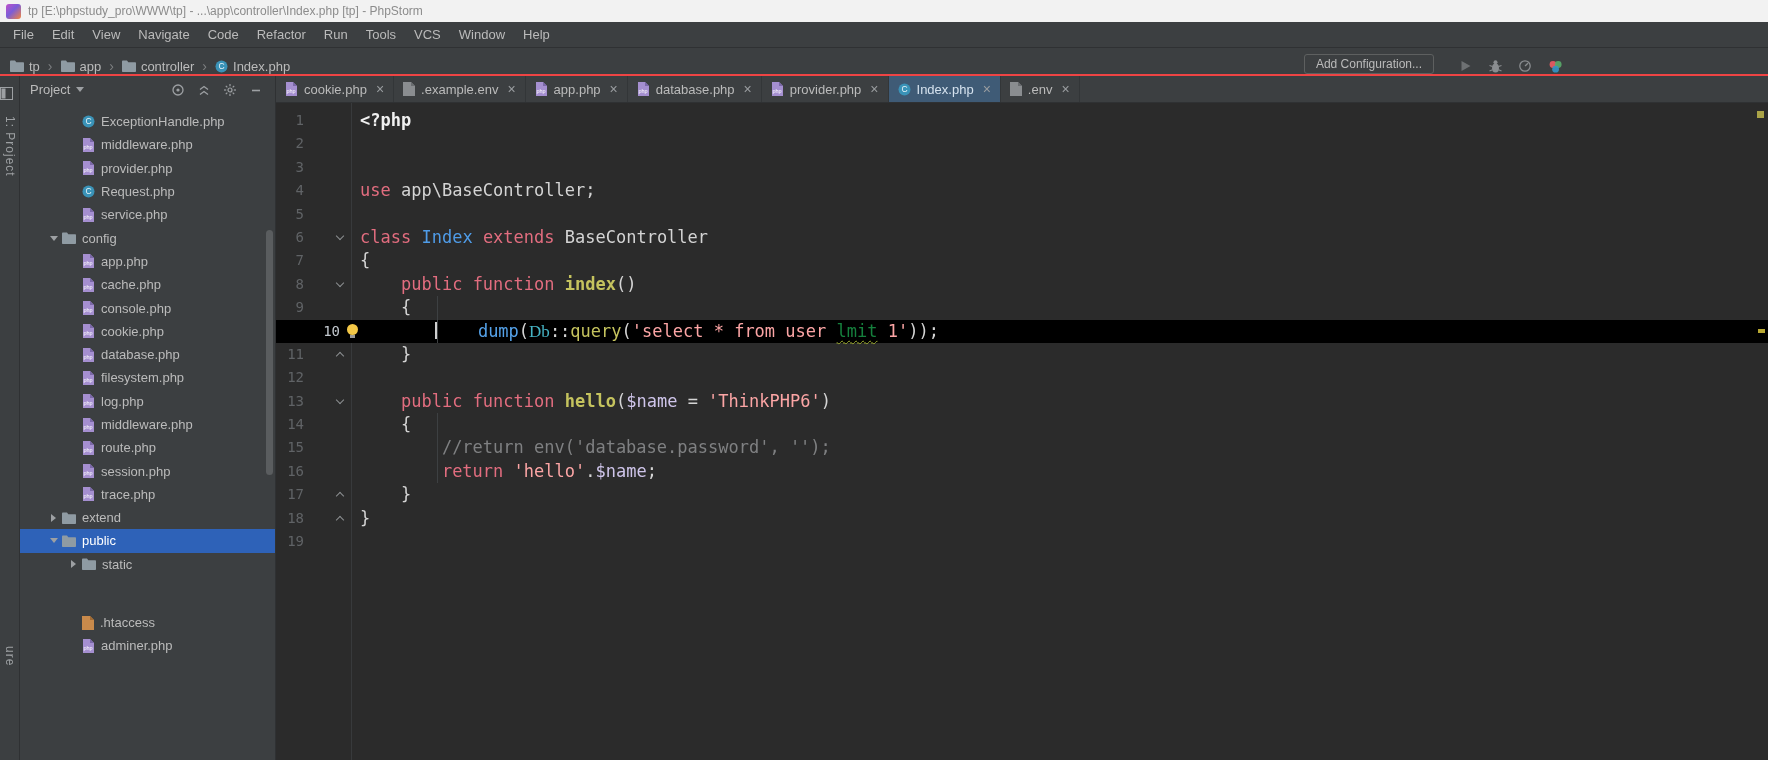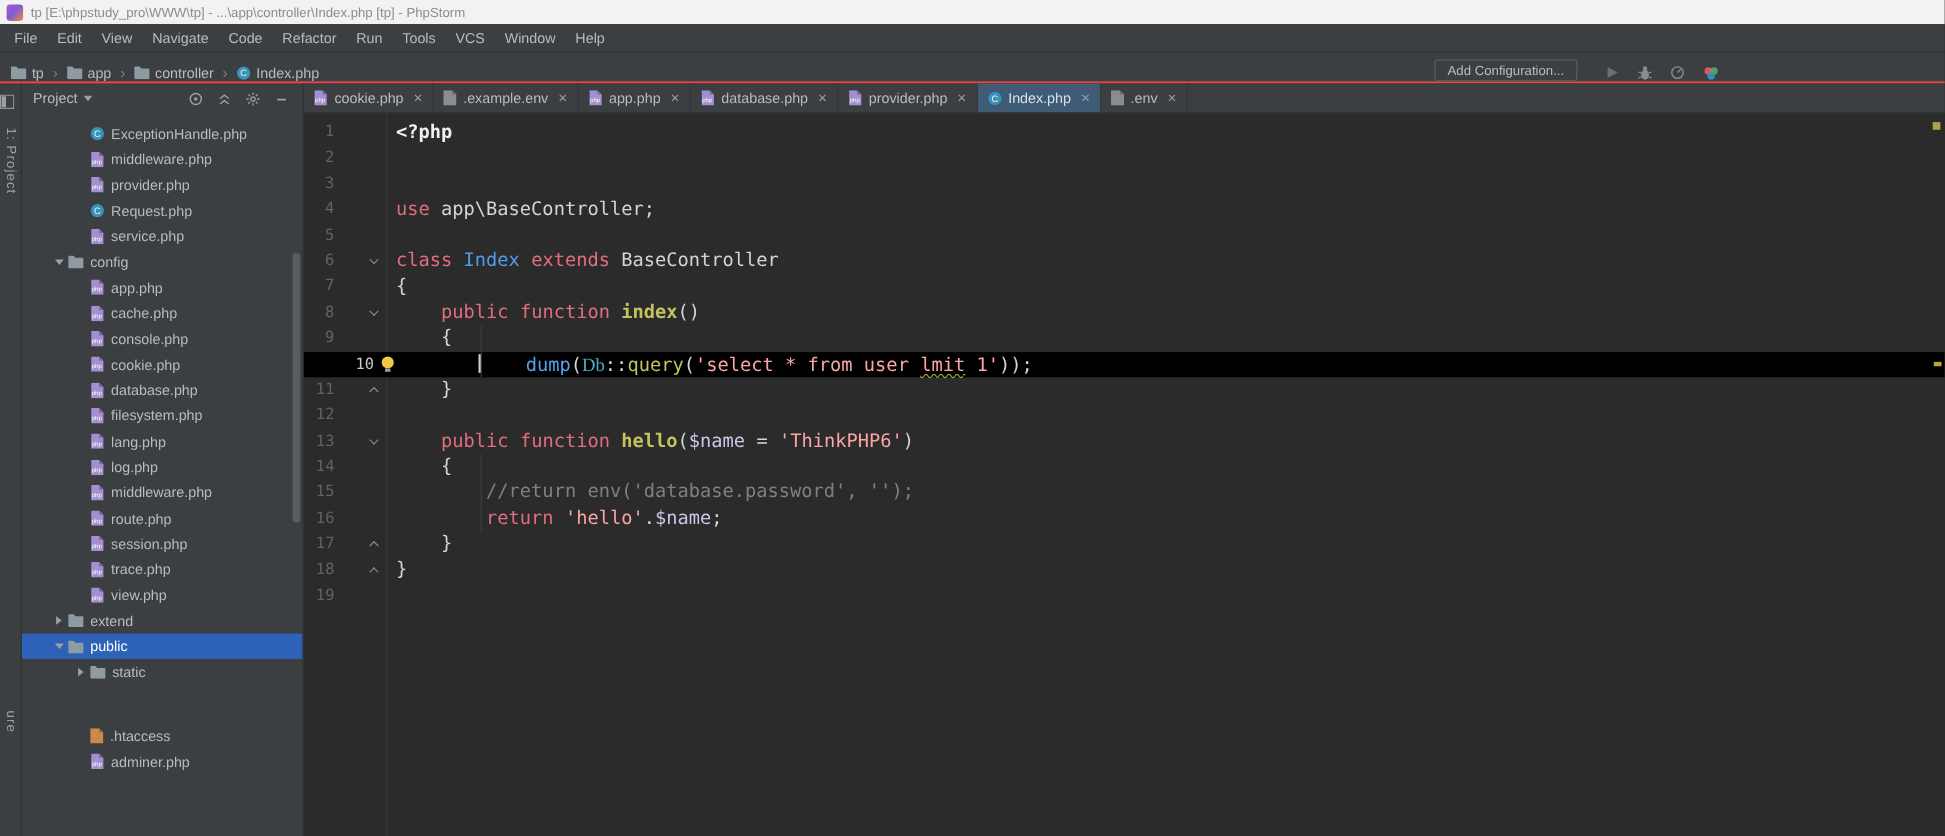--- a/index.html
+++ b/index.html
@@ -81,21 +81,21 @@
   .guide-a { top:193px; height:47px; }
   .guide-b { top:310px; height:70px; }
   .caret { position:absolute; left:159px; top:219px; width:2px; height:17px; background:#cfcfcf; }
   .insp-square { position:absolute; right:4px; top:8px; width:7px; height:7px; background:#aaa347; }
   .stripe-mark { position:absolute; right:3px; top:226px; width:7px; height:4px; background:#b8a832; }
 
   
   .t-k    { color:#e26d7f; }
   .t-d    { color:#d4d4d4; }
   .t-s    { color:#fca5a5; }
-  .t-typo { color:#fca5a5; text-decoration:underline wavy #9fae2f; text-decoration-thickness:1px; text-underline-offset:3px; }
+  .t-typo { color:#15803d; text-decoration:underline wavy #9fae2f; text-decoration-thickness:1px; text-underline-offset:3px; }
   .t-c    { color:#7f8082; }
   .t-cls  { color:#4f9ce8; }
   .t-cls2 { color:#45b3c4;font-family:Liberation Serif, serif; }
   .t-fn   { color:#c5c35e; font-weight:bold; }
   .t-meth { color:#c5c35e; }
   .t-call { color:#54a1e8; }
   .t-var  { color:#cfc5ea; }
   .t-tag  { color:#f0f0f0; font-weight:bold; }
 </style>
 </head>
@@ -372,31 +372,20 @@
         </div>
         <div class="tree-row" style="padding-left: 45px;">
           <span class="tw-arrow"></span>
           <span class="icon tree-icon">
             <svg width="13" height="14" viewBox="0 0 13 14">
               <path fill="#a58fd0" d="M1 0h7l4 4v10H1z"></path>
               <path fill="#7b68a8" d="M8 0l4 4H8z"></path>
               <text x="6" y="11" font-size="5.5" fill="#ffffff" text-anchor="middle" font-family="sans-serif">php</text>
             </svg>
           </span>
-          <span>lang.php</span>
-        </div>
-        <div class="tree-row" style="padding-left: 45px;">
-          <span class="tw-arrow"></span>
-          <span class="icon tree-icon">
-            <svg width="13" height="14" viewBox="0 0 13 14">
-              <path fill="#a58fd0" d="M1 0h7l4 4v10H1z"></path>
-              <path fill="#7b68a8" d="M8 0l4 4H8z"></path>
-              <text x="6" y="11" font-size="5.5" fill="#ffffff" text-anchor="middle" font-family="sans-serif">php</text>
-            </svg>
-          </span>
           <span>log.php</span>
         </div>
         <div class="tree-row" style="padding-left: 45px;">
           <span class="tw-arrow"></span>
           <span class="icon tree-icon">
             <svg width="13" height="14" viewBox="0 0 13 14">
               <path fill="#a58fd0" d="M1 0h7l4 4v10H1z"></path>
               <path fill="#7b68a8" d="M8 0l4 4H8z"></path>
               <text x="6" y="11" font-size="5.5" fill="#ffffff" text-anchor="middle" font-family="sans-serif">php</text>
             </svg>
@@ -428,31 +417,20 @@
         <div class="tree-row" style="padding-left: 45px;">
           <span class="tw-arrow"></span>
           <span class="icon tree-icon">
             <svg width="13" height="14" viewBox="0 0 13 14">
               <path fill="#a58fd0" d="M1 0h7l4 4v10H1z"></path>
               <path fill="#7b68a8" d="M8 0l4 4H8z"></path>
               <text x="6" y="11" font-size="5.5" fill="#ffffff" text-anchor="middle" font-family="sans-serif">php</text>
             </svg>
           </span>
           <span>trace.php</span>
-        </div>
-        <div class="tree-row" style="padding-left: 45px;">
-          <span class="tw-arrow"></span>
-          <span class="icon tree-icon">
-            <svg width="13" height="14" viewBox="0 0 13 14">
-              <path fill="#a58fd0" d="M1 0h7l4 4v10H1z"></path>
-              <path fill="#7b68a8" d="M8 0l4 4H8z"></path>
-              <text x="6" y="11" font-size="5.5" fill="#ffffff" text-anchor="middle" font-family="sans-serif">php</text>
-            </svg>
-          </span>
-          <span>view.php</span>
         </div>
         <div class="tree-row" style="padding-left: 25px;">
           <span class="tw-arrow">
             <span class="tri-closed"></span>
           </span>
           <span class="icon tree-icon">
             <svg width="14" height="12" viewBox="0 0 14 12">
               <path fill="#8f9ba3" d="M0 1.5C0 1 .4.5 1 .5h4l1.3 1.8H13c.6 0 1 .4 1 1V11c0 .6-.4 1-1 1H1c-.6 0-1-.4-1-1z"></path>
             </svg>
           </span>

